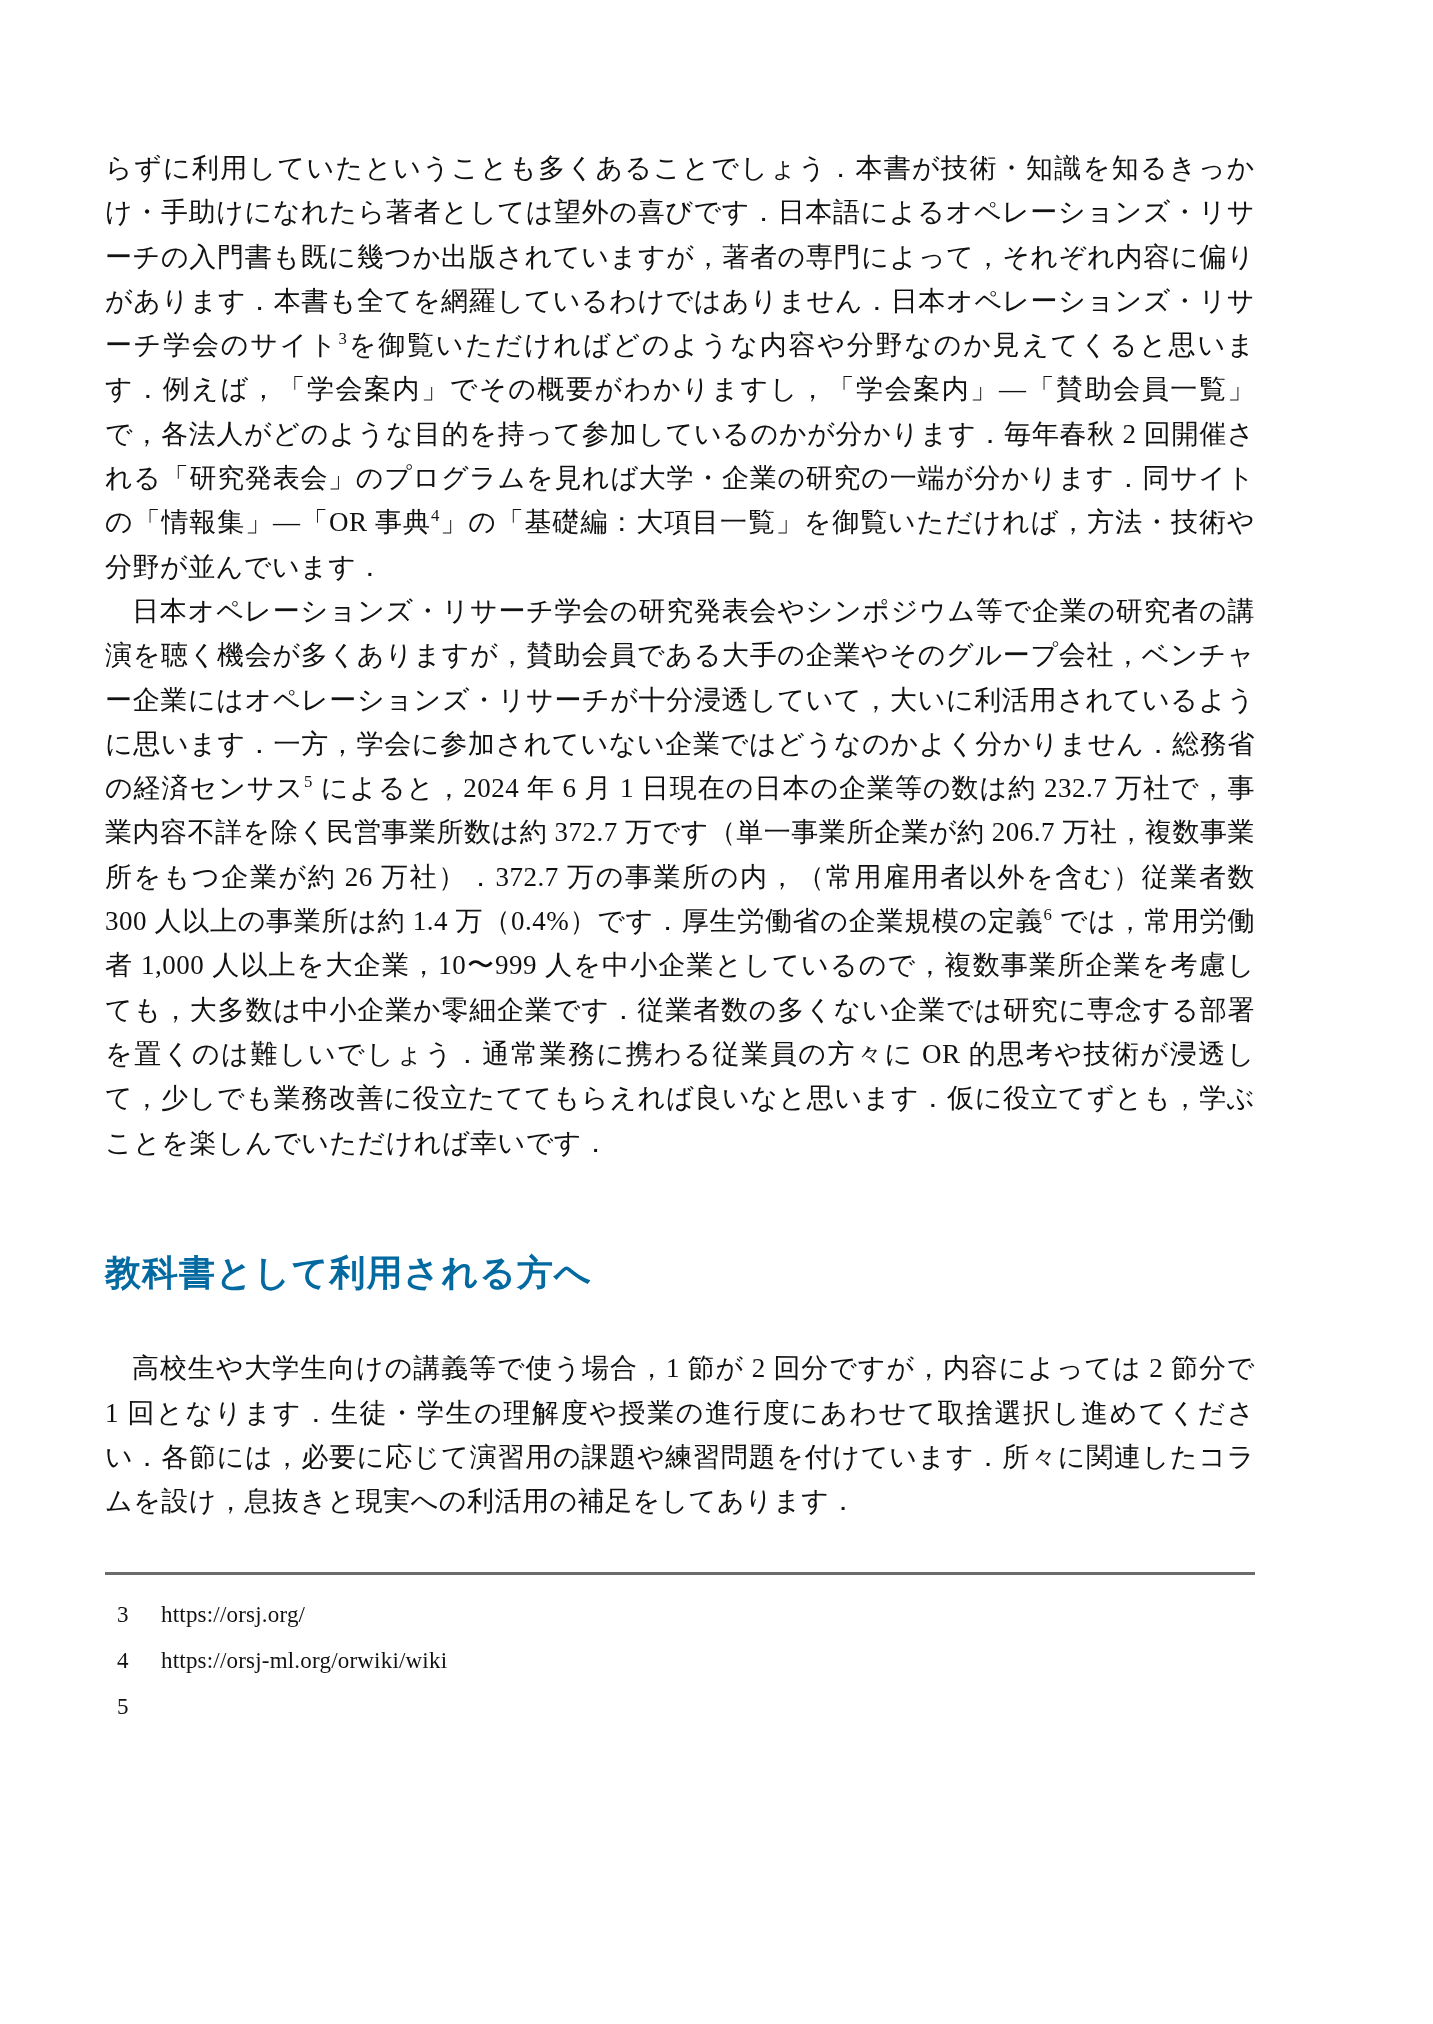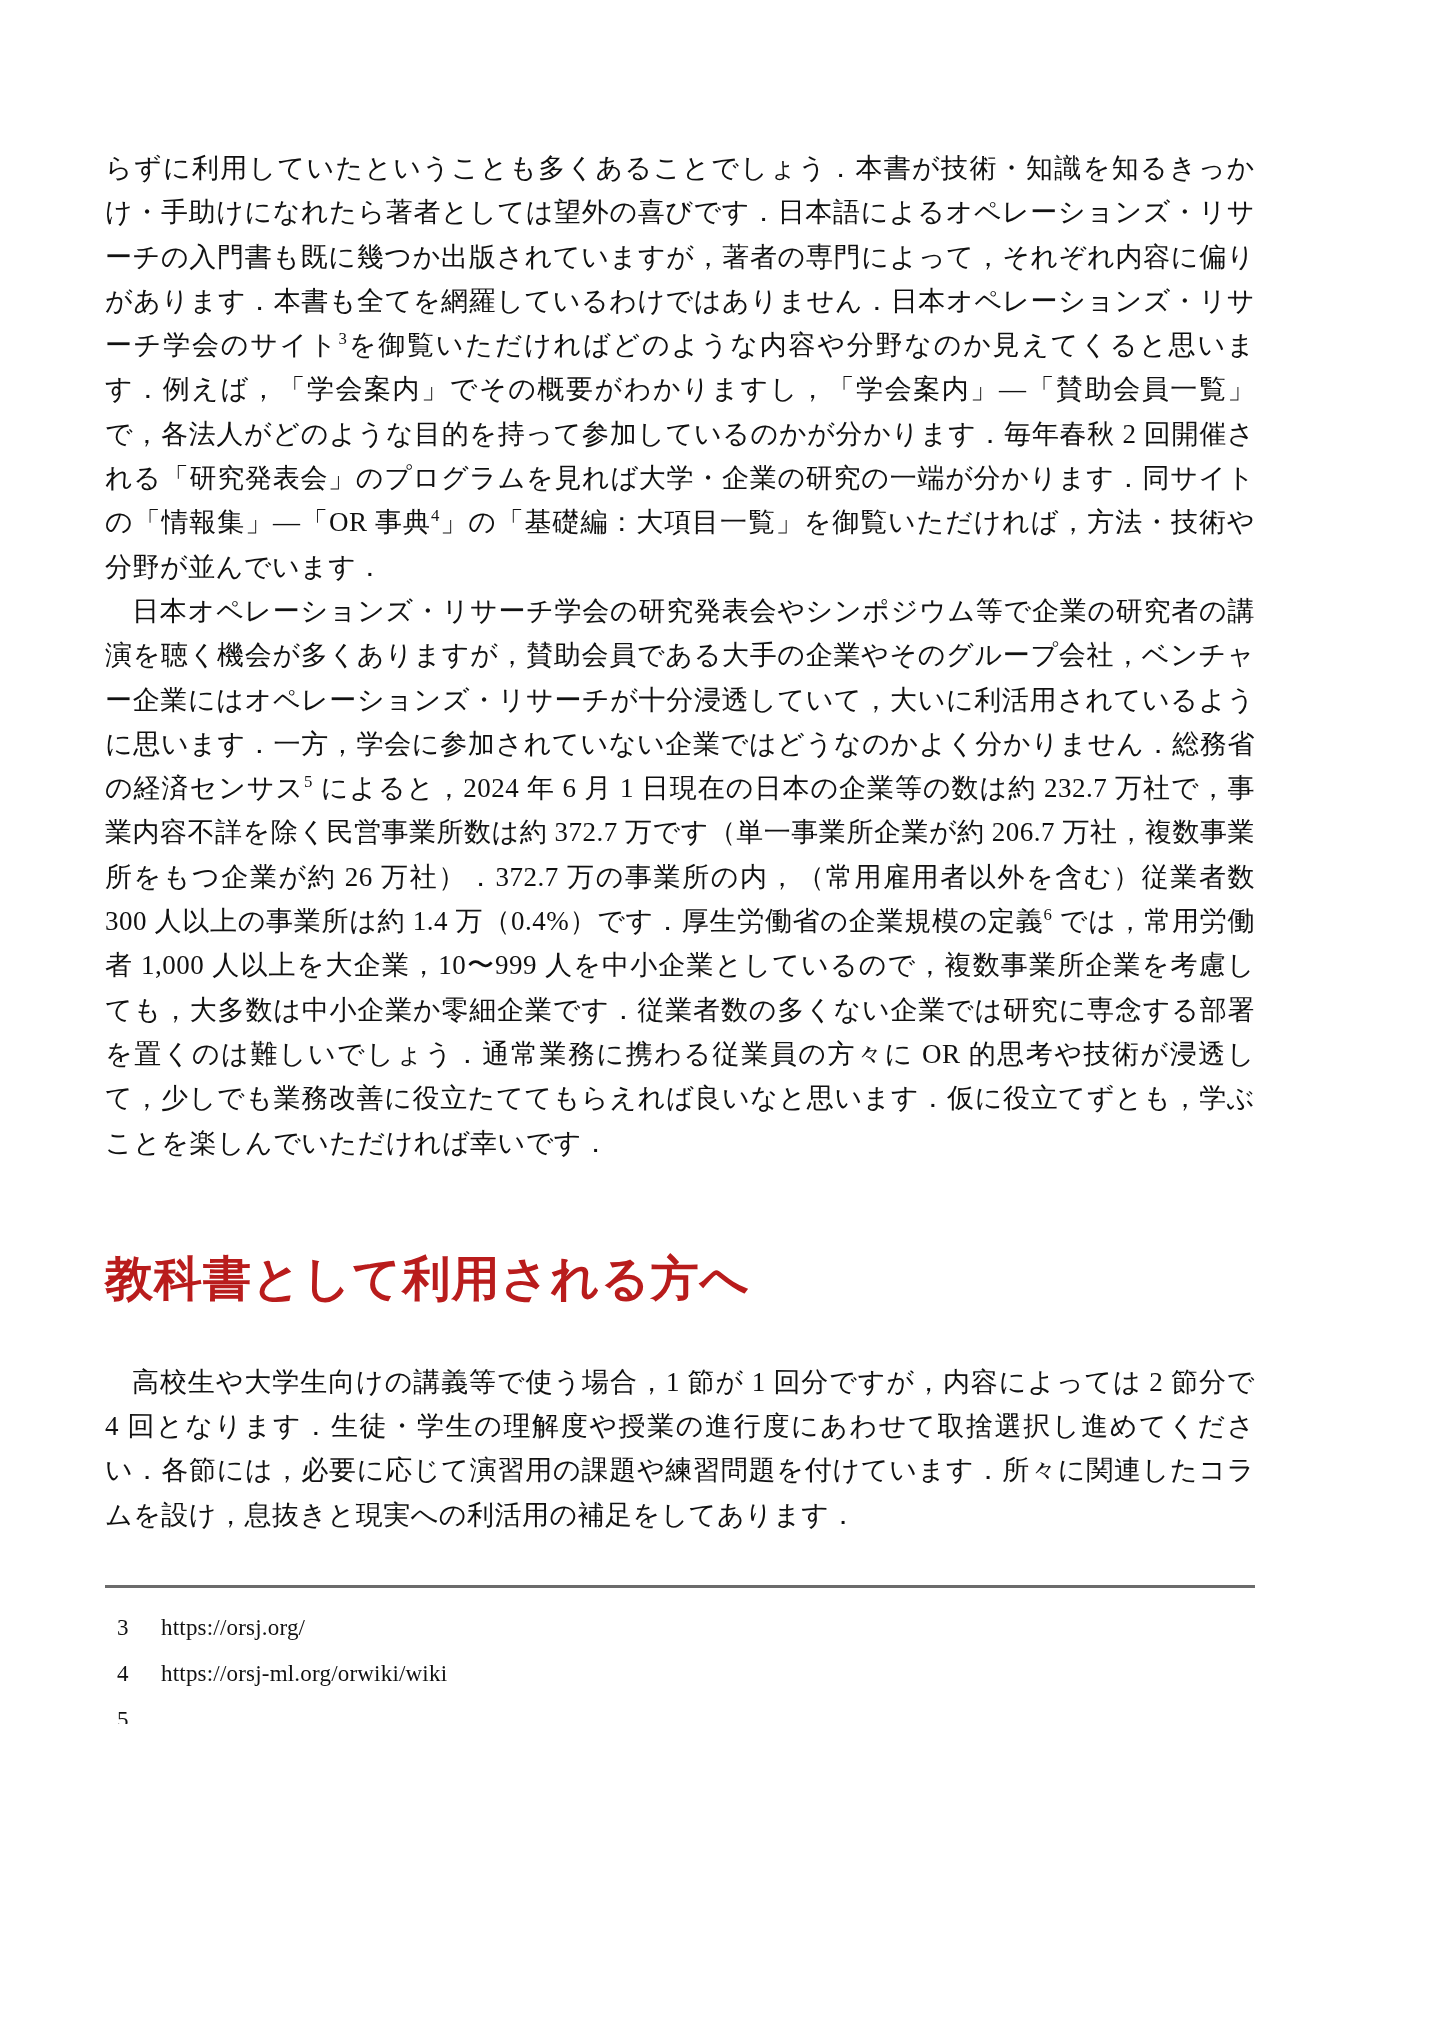--- a/index.html
+++ b/index.html
@@ -30,23 +30,23 @@
   .body-para.indent { text-indent: 1em; }
   .body-para sup {
     font-size: 0.62em;
     line-height: 0;
     vertical-align: super;
   }
   .section-heading {
     margin: 88px 0 54px 0;
     font-family: "Liberation Sans", "DejaVu Sans", sans-serif;
     font-weight: 700;
-    font-size: 48px;
+    font-size: 36px;
     line-height: 1.1;
-    color: #b91c1c;
+    color: #0369a1;
     letter-spacing: 1px;
   }
   .footnote-rule {
     margin-top: 48px;
     width: 1150px;
     border: none;
     border-top: 3px solid #6b6b6b;
   }
   .footnotes {
     list-style: none;
@@ -84,21 +84,21 @@
 <div class="page">
   <main class="content">
     <section id="preface-paragraphs">
         <p class="body-para">らずに利用していたということも多くあることでしょう．本書が技術・知識を知るきっかけ・手助けになれたら著者としては望外の喜びです．日本語によるオペレーションズ・リサーチの入門書も既に幾つか出版されていますが，著者の専門によって，それぞれ内容に偏りがあります．本書も全てを網羅しているわけではありません．日本オペレーションズ・リサーチ学会のサイト<sup>3</sup>を御覧いただければどのような内容や分野なのか見えてくると思います．例えば，「学会案内」でその概要がわかりますし，「学会案内」―「賛助会員一覧」で，各法人がどのような目的を持って参加しているのかが分かります．毎年春秋 2 回開催される「研究発表会」のプログラムを見れば大学・企業の研究の一端が分かります．同サイトの「情報集」―「OR 事典<sup>4</sup>」の「基礎編：大項目一覧」を御覧いただければ，方法・技術や分野が並んでいます．</p>
         <p class="body-para indent">日本オペレーションズ・リサーチ学会の研究発表会やシンポジウム等で企業の研究者の講演を聴く機会が多くありますが，賛助会員である大手の企業やそのグループ会社，ベンチャー企業にはオペレーションズ・リサーチが十分浸透していて，大いに利活用されているように思います．一方，学会に参加されていない企業ではどうなのかよく分かりません．総務省の経済センサス<sup>5</sup> によると，2024 年 6 月 1 日現在の日本の企業等の数は約 232.7 万社で，事業内容不詳を除く民営事業所数は約 372.7 万です（単一事業所企業が約 206.7 万社，複数事業所をもつ企業が約 26 万社）．372.7 万の事業所の内，（常用雇用者以外を含む）従業者数 300 人以上の事業所は約 1.4 万（0.4%）です．厚生労働省の企業規模の定義<sup>6</sup> では，常用労働者 1,000 人以上を大企業，10〜999 人を中小企業としているので，複数事業所企業を考慮しても，大多数は中小企業か零細企業です．従業者数の多くない企業では研究に専念する部署を置くのは難しいでしょう．通常業務に携わる従業員の方々に OR 的思考や技術が浸透して，少しでも業務改善に役立たててもらえれば良いなと思います．仮に役立てずとも，学ぶことを楽しんでいただければ幸いです．</p>
       </section>
 
     <h1 class="section-heading">教科書として利用される方へ</h1>
 
     <section id="section-paragraphs">
-        <p class="body-para indent">高校生や大学生向けの講義等で使う場合，1 節が 1 回分ですが，内容によっては 2 節分で 4 回となります．生徒・学生の理解度や授業の進行度にあわせて取捨選択し進めてください．各節には，必要に応じて演習用の課題や練習問題を付けています．所々に関連したコラムを設け，息抜きと現実への利活用の補足をしてあります．</p>
+        <p class="body-para indent">高校生や大学生向けの講義等で使う場合，1 節が 2 回分ですが，内容によっては 2 節分で 1 回となります．生徒・学生の理解度や授業の進行度にあわせて取捨選択し進めてください．各節には，必要に応じて演習用の課題や練習問題を付けています．所々に関連したコラムを設け，息抜きと現実への利活用の補足をしてあります．</p>
       </section>
 
     <hr class="footnote-rule">
 
     <ul class="footnotes" id="footnotes-list">
         <li class="footnote-row">
           <span class="footnote-marker">3</span>
           <span class="footnote-url">https://orsj.org/</span>
         </li>
         <li class="footnote-row">

